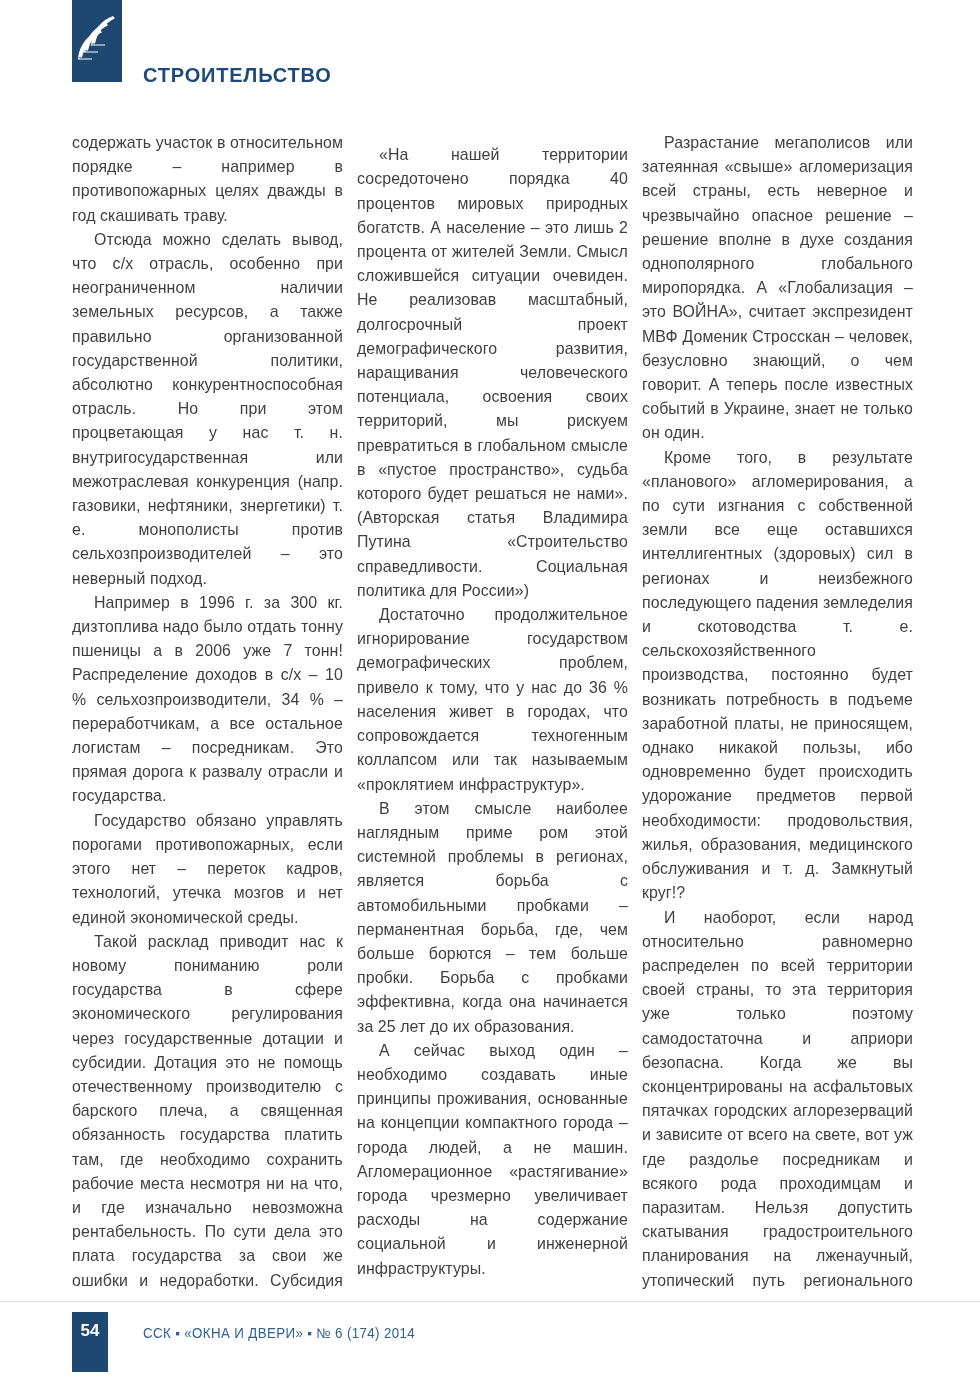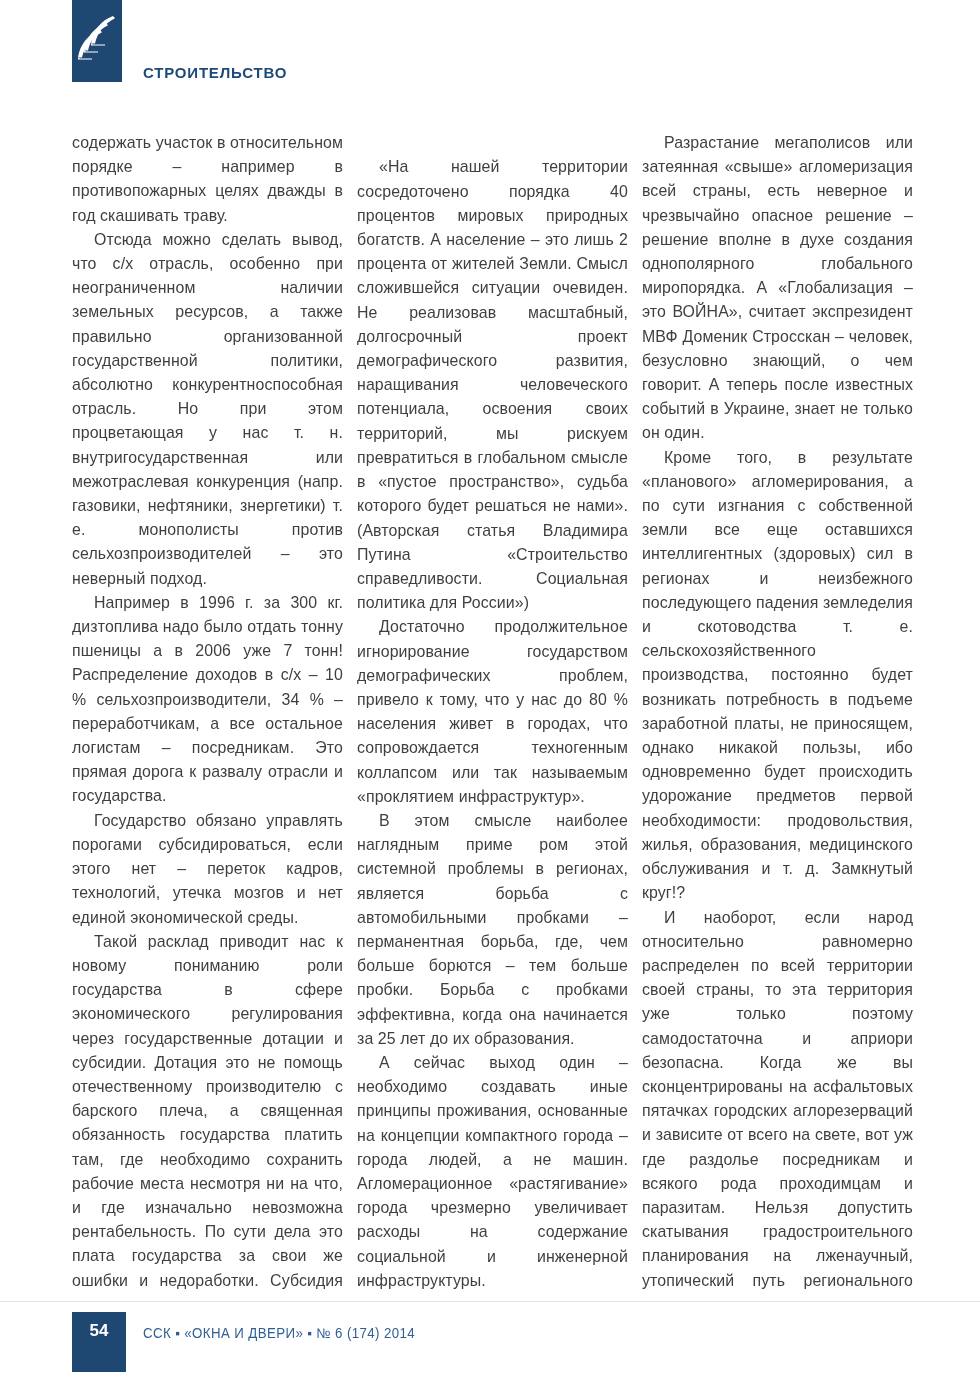--- a/index.html
+++ b/index.html
@@ -12,30 +12,30 @@
     font-family:"Liberation Sans","DejaVu Sans",sans-serif;
   }
   
   .logo {
     position:absolute; left:72px; top:0;
     width:50px; height:82px;
     background:#1e4772;
   }
   .section-title {
     position:absolute; left:143px; top:64px;
-    font-size:15px; font-weight:700;
+    font-size:20px; font-weight:700;
     letter-spacing:0.8px;
     color:#1d4a78;
   }
   
   .columns {
     position:absolute; left:72px; top:131px;
     width:841px;
     display:flex; gap:14px;
-    align-items:flex-end;
+    align-items:center;
   }
   .col {
     flex:1 1 0;
     max-height:1162px; overflow:hidden;
     font-size:15.9px; line-height:24.2px;
     color:#3f3f3f;
     text-align:justify;
     letter-spacing:0.1px;
     hyphens:auto; -webkit-hyphens:auto;
   }
@@ -43,21 +43,21 @@
   .col p.indent { text-indent:22px; }
   .italic { }
   
   .footer-divider {
     position:absolute; left:0; top:1301px;
     width:980px; height:1px;
     background:#e3e3e3;
   }
   .page-number-badge {
     position:absolute; left:72px; top:1312px;
-    width:54px; height:60px;
+    width:36px; height:60px;
     background:#1e4772;
     color:#ffffff;
     font-size:17px; font-weight:700;
     text-align:center;
     padding-top:9px;
   }
   .journal-line {
     position:absolute; left:143px; top:1325px;
     color:#2e5e93;
     font-size:14px;
@@ -86,27 +86,27 @@
     </svg>
   </div>
   <div class="section-title">СТРОИТЕЛЬСТВО</div>
 
   <div class="columns">
 
     <div class="col">
       <p>содержать участок в относительном порядке – например в противопожарных целях дважды в год скашивать траву.</p>
       <p class="indent">Отсюда можно сделать вывод, что с/х отрасль, особенно при неограниченном наличии земельных ресурсов, а также правильно организованной государственной политики, абсолютно конкурентноспособная отрасль. Но при этом процветающая у нас т. н. внутригосударственная или межотраслевая конкуренция (напр. газовики, нефтяники, знергетики) т. е. монополисты против сельхозпроизводителей – это неверный подход.</p>
       <p class="indent">Например в 1996 г. за 300 кг. дизтоплива надо было отдать тонну пшеницы а в 2006 уже 7 тонн! Распределение доходов в с/х – 10 % сельхозпроизводители, 34 % – переработчикам, а все остальное логистам – посредникам. Это прямая дорога к развалу отрасли и государства.</p>
-      <p class="indent">Государство обязано управлять порогами субсидироваться, если этого нет – переток кадров, технологий, утечка мозгов и нет единой экономической среды.</p>
+      <p class="indent">Государство обязано управлять порогами противопожарных, если этого нет – переток кадров, технологий, утечка мозгов и нет единой экономической среды.</p>
       <p class="indent">Такой расклад приводит нас к новому пониманию роли государства в сфере экономического регулирования через государственные дотации и субсидии. Дотация это не помощь отечественному производителю с барского плеча, а священная обязанность государства платить там, где необходимо сохранить рабочие места несмотря ни на что, и где изначально невозможна рентабельность. По сути дела это плата государства за свои же ошибки и недоработки. Субсидия же наоборот должна идти потребителю, и это не помощь, как считается малоимущим, но исправление ошибок в государственном управлении: в вопросах питания, образования, медицинского обслуживания, доступного жилья, ЖКХ и т. д. Другими словами, государством должны субсидироваться в первую очередь демографические и энергетические потребности.</p>
     </div>
 
     <div class="col">
       <p class="indent"><span>«На нашей территории сосредоточено порядка 40 процентов мировых природных богатств. А население – это лишь 2 процента от жителей Земли. Смысл сложившейся ситуации очевиден. Не реализовав масштабный, долгосрочный проект демографического развития, наращивания человеческого потенциала, освоения своих территорий, мы рискуем превратиться в глобальном смысле в «пустое пространство», судьба которого будет решаться не нами». </span><span class="italic">(Авторская статья Владимира Путина «Строительство справедливости. Социальная политика для России»)</span></p>
-      <p class="indent">Достаточно продолжительное игнорирование государством демографических проблем, привело к тому, что у нас до 80 % населения живет в городах, что сопровождается техногенным коллапсом или так называемым «проклятием инфраструктур».</p>
+      <p class="indent">Достаточно продолжительное игнорирование государством демографических проблем, привело к тому, что у нас до 36 % населения живет в городах, что сопровождается техногенным коллапсом или так называемым «проклятием инфраструктур».</p>
       <p class="indent">В этом смысле наиболее наглядным приме ром этой системной проблемы в регионах, является борьба с автомобильными пробками – перманентная борьба, где, чем больше борются – тем больше пробки. Борьба с пробками эффективна, когда она начинается за 25 лет до их образования.</p>
       <p class="indent">А сейчас выход один – необходимо создавать иные принципы проживания, основанные на концепции компактного города – города людей, а не машин. Агломерационное «растягивание» города чрезмерно увеличивает расходы на содержание социальной и инженерной инфраструктуры.</p>
 
     </div>
 
     <div class="col">
       <p class="indent">Разрастание мегаполисов или затеянная «свыше» агломеризация всей страны, есть неверное и чрезвычайно опасное решение – решение вполне в духе создания однополярного глобального миропорядка. А «Глобализация – это ВОЙНА», считает экспрезидент МВФ Доменик Стросскан – человек, безусловно знающий, о чем говорит. А теперь после известных событий в Украине, знает не только он один.</p>
       <p class="indent">Кроме того, в результате «планового» агломерирования, а по сути изгнания с собственной земли все еще оставшихся интеллигентных (здоровых) сил в регионах и неизбежного последующего падения земледелия и скотоводства т. е. сельскохозяйственного производства, постоянно будет возникать потребность в подъеме заработной платы, не приносящем, однако никакой пользы, ибо одновременно будет происходить удорожание предметов первой необходимости: продовольствия, жилья, образования, медицинского обслуживания и т. д. Замкнутый круг!?</p>
       <p class="indent">И наоборот, если народ относительно равномерно распределен по всей территории своей страны, то эта территория уже только поэтому самодостаточна и априори безопасна. Когда же вы сконцентрированы на асфальтовых пятачках городских аглорезерваций и зависите от всего на свете, вот уж где раздолье посредникам и всякого рода проходимцам и паразитам. Нельзя допустить скатывания градостроительного планирования на лженаучный, утопический путь регионального «местечкового» глобализма, на противоестественную и губительную «сверх урбанизацию и дальнейшее совершенствование» некой аморфной, мифической т. н. Новосибирской городской агломерации, на зыбком фундаменте «полумегаполиса».</p>
 

